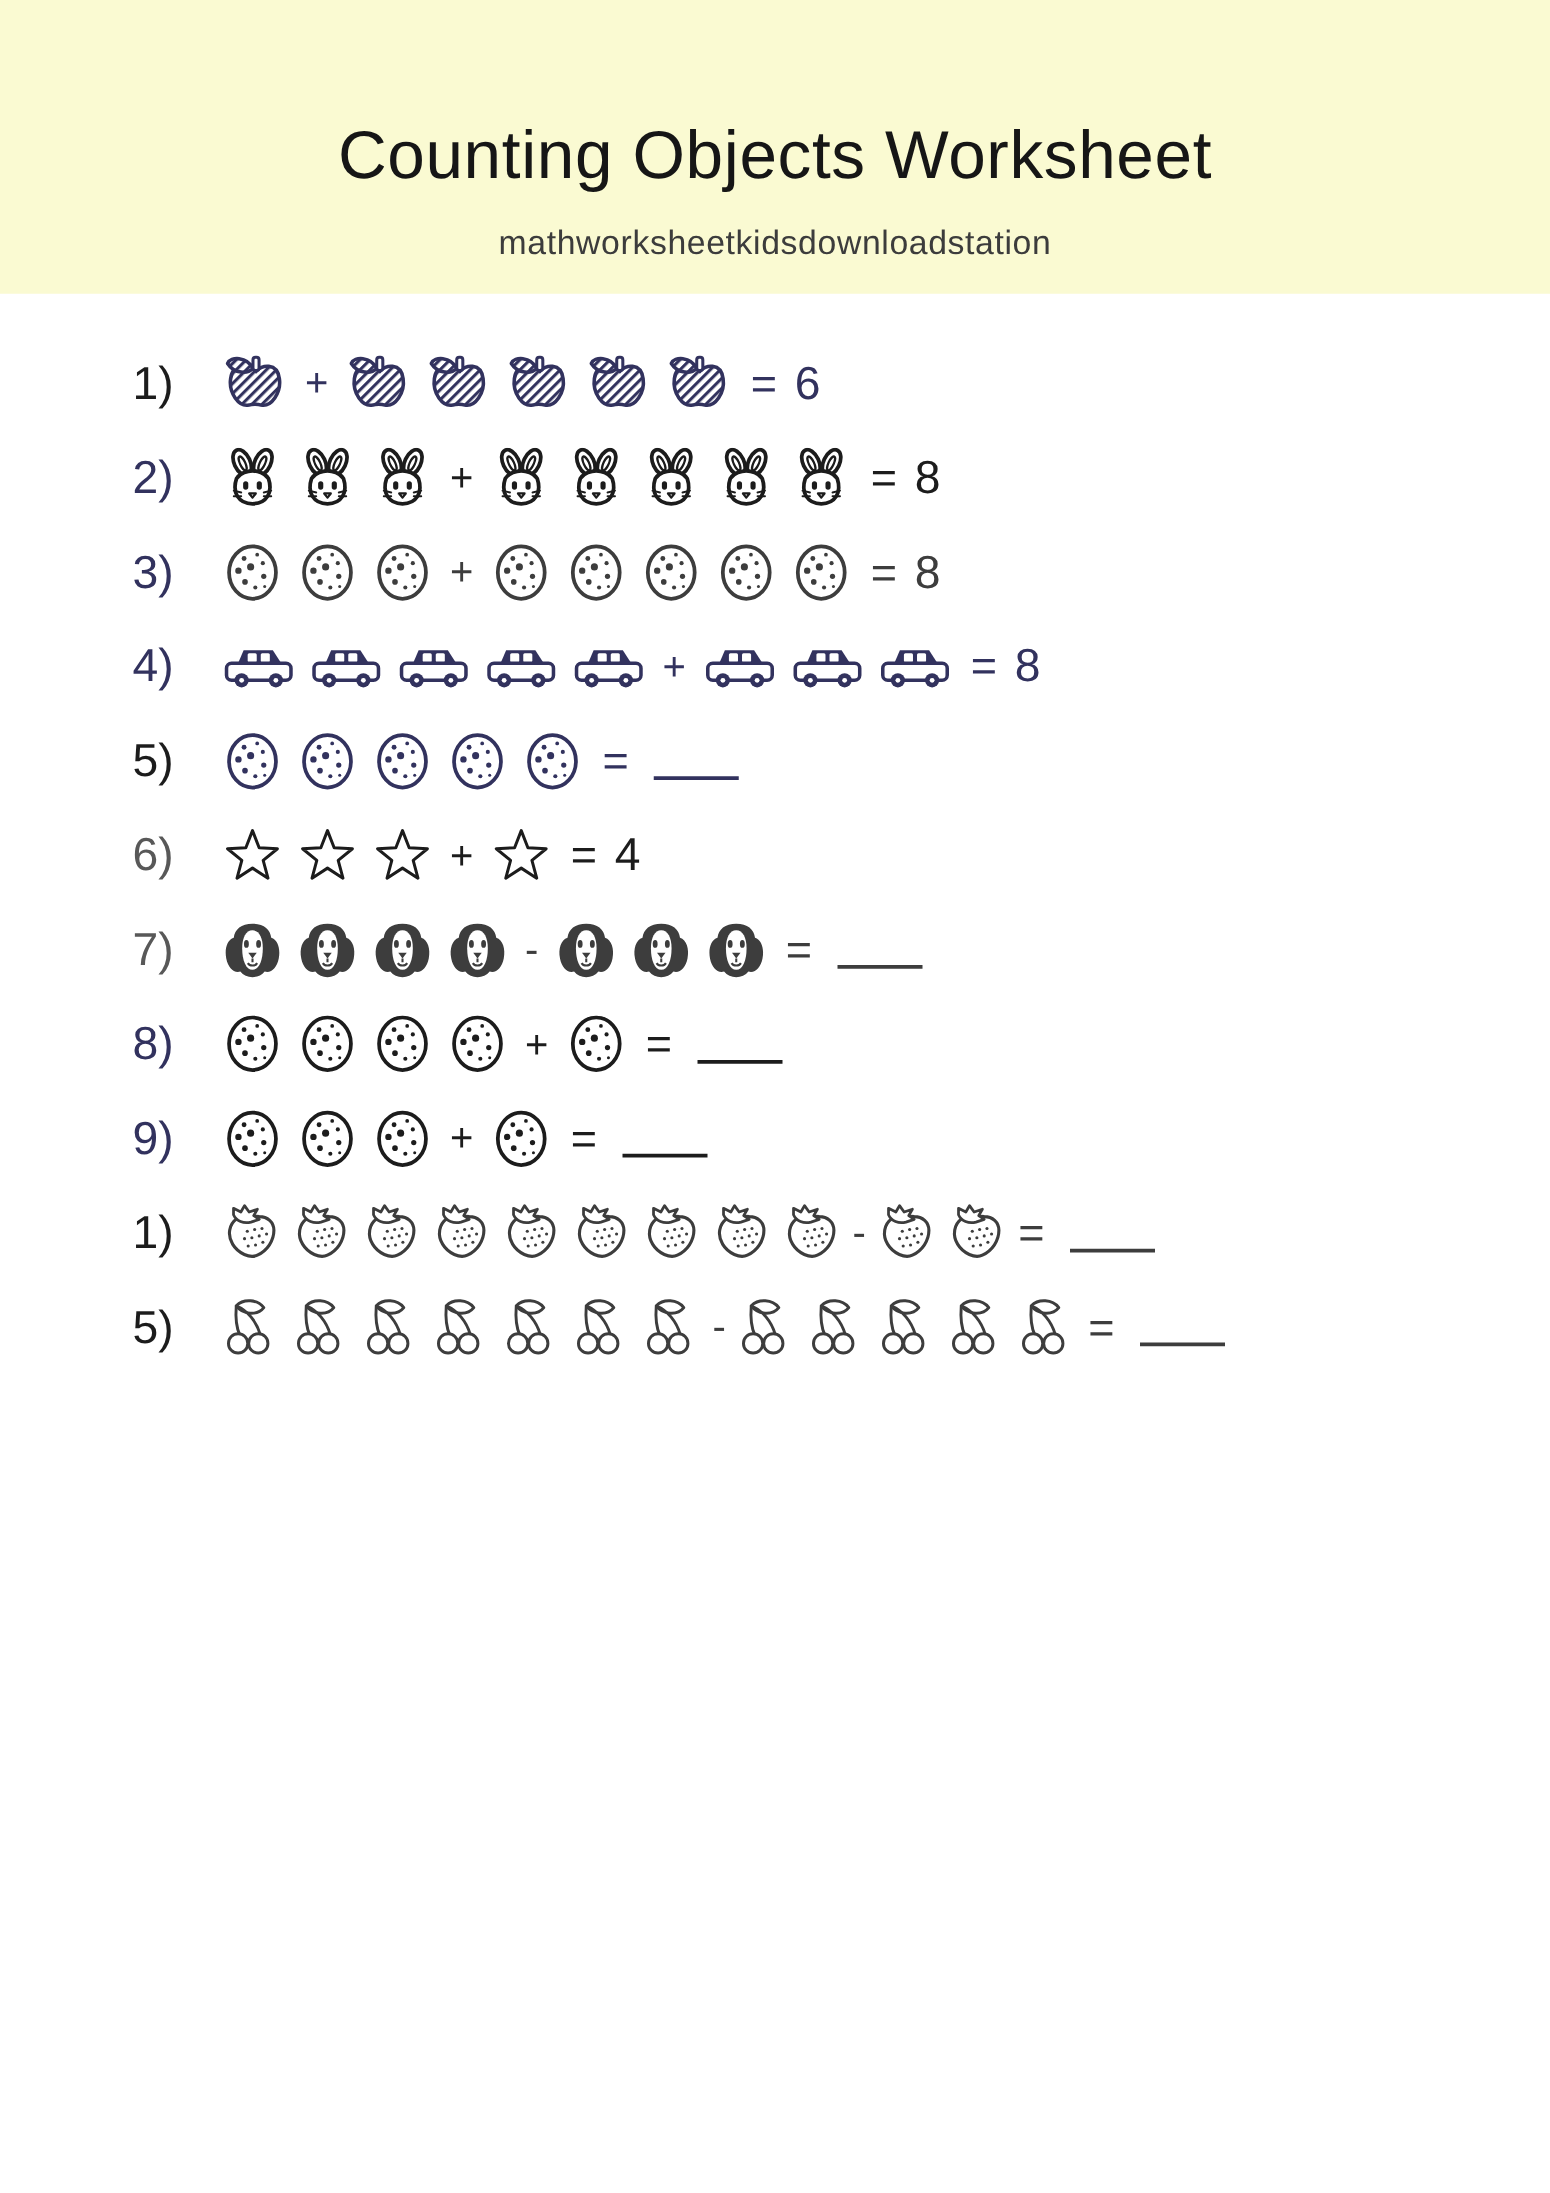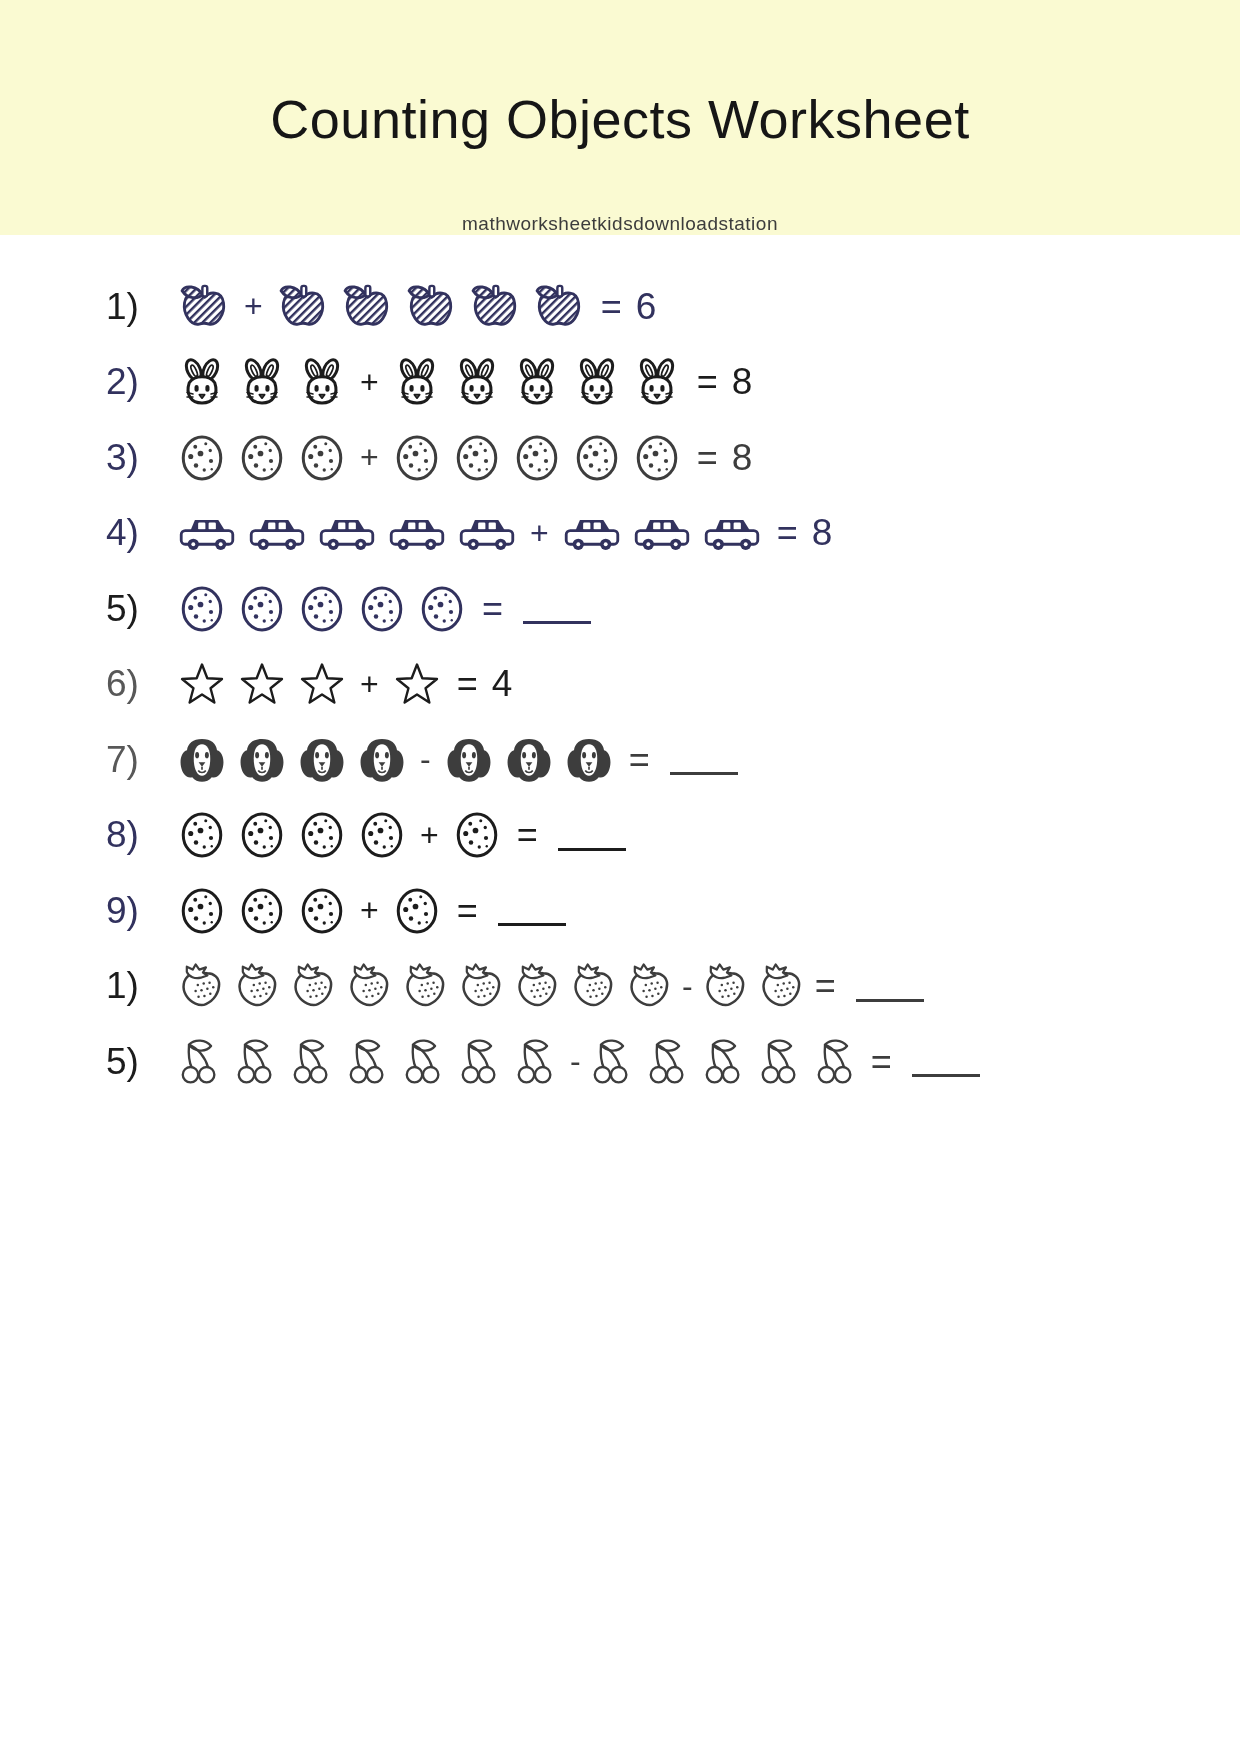--- a/index.html
+++ b/index.html
@@ -3,28 +3,28 @@
 <meta charset="utf-8">
 <style>
   * { margin:0; padding:0; box-sizing:border-box; }
   html,body { background:#fff; }
   .page {
     width:1240px; height:1754px; position:relative; background:#ffffff;
     font-family:"Liberation Sans", sans-serif; overflow:hidden;
   }
   .header {
     width:100%; height:235px; background:#FAFAD2;
-    display:flex; flex-direction:column; align-items:center; justify-content:space-between;
-    padding-top:88px;
+    display:flex; flex-direction:column; align-items:center; justify-content:center;
+    padding-top:68px;
   }
   .header h1 {
     font-size:54px; font-weight:400; color:#161616; letter-spacing:0.5px;
   }
   .subtitle {
-    margin-top:24px; font-size:19px; color:#3c3c3c; letter-spacing:0.5px;
+    margin-top:24px; font-size:27px; color:#3c3c3c; letter-spacing:0.5px;
   }
   .problems { padding:34px 20px 0 106px; }
   .row {
     height:75.5px; display:flex; align-items:center;
     font-size:37px;
   }
   .num { width:72px; flex-shrink:0; }
   .group { display:flex; align-items:center; gap:12px; }
   .op { margin:0 14px; font-size:32px; }
   .eq { margin:0 6px 0 16px; font-size:36px; }

